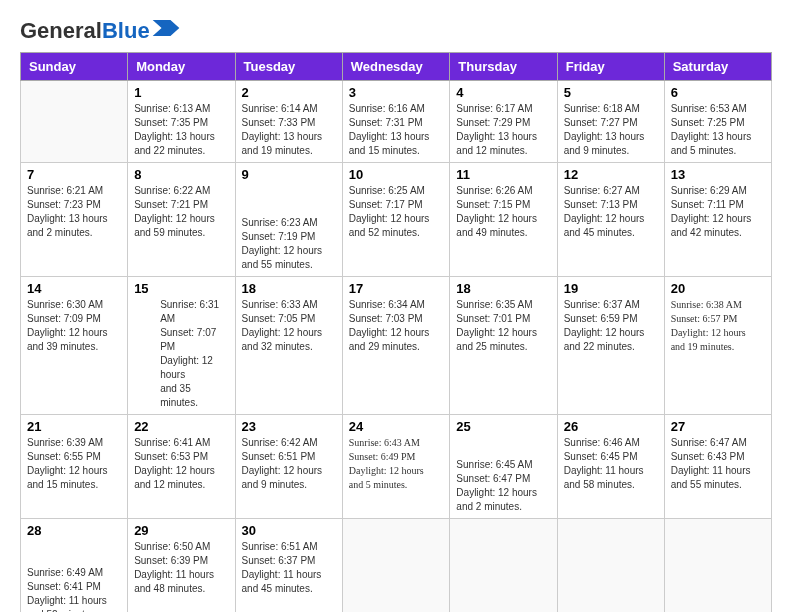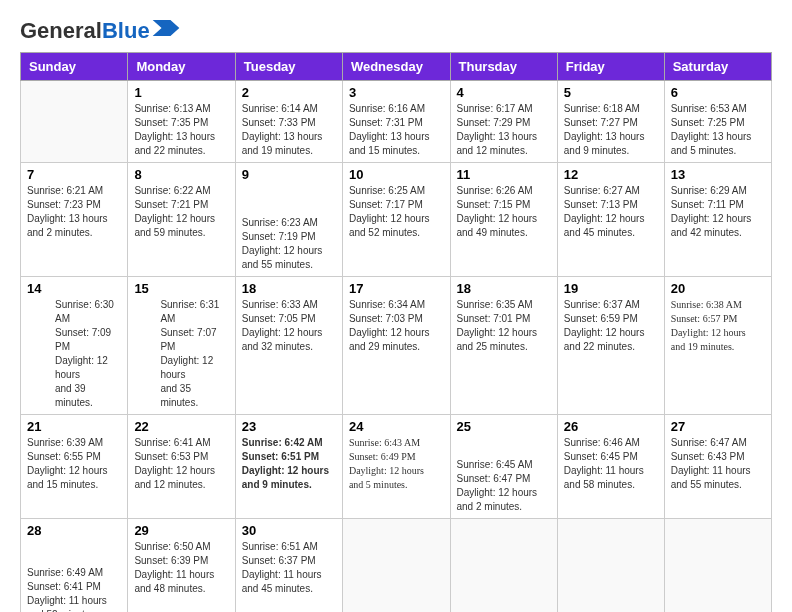--- a/index.html
+++ b/index.html
@@ -209,21 +209,21 @@
           <span class="day-number">13</span>
           <div class="day-info" style="white-space: pre-line;">Sunrise: 6:29 AM
 Sunset: 7:11 PM
 Daylight: 12 hours
 and 42 minutes.</div>
         </td>
       </tr>
       <tr>
         <td>
           <span class="day-number">14</span>
-          <div class="day-info" style="white-space: pre-line; margin-left: 28px;">Sunrise: 6:30 AM
+          <div class="day-info" style="white-space: pre-line;">Sunrise: 6:30 AM
 Sunset: 7:09 PM
 Daylight: 12 hours
 and 39 minutes.</div>
         </td>
         <td>
           <span class="day-number">15</span>
           <div class="day-info" style="white-space: pre-line; margin-left: 26px;">Sunrise: 6:31 AM
 Sunset: 7:07 PM
 Daylight: 12 hours
 and 35 minutes.</div>
@@ -274,21 +274,21 @@
         </td>
         <td>
           <span class="day-number">22</span>
           <div class="day-info" style="white-space: pre-line;">Sunrise: 6:41 AM
 Sunset: 6:53 PM
 Daylight: 12 hours
 and 12 minutes.</div>
         </td>
         <td>
           <span class="day-number">23</span>
-          <div class="day-info" style="white-space: pre-line; font-weight: bold;">Sunrise: 6:42 AM
+          <div class="day-info" style="white-space: pre-line;">Sunrise: 6:42 AM
 Sunset: 6:51 PM
 Daylight: 12 hours
 and 9 minutes.</div>
         </td>
         <td>
           <span class="day-number">24</span>
           <div class="day-info" style="white-space: pre-line; font-family: Liberation Serif, serif;">Sunrise: 6:43 AM
 Sunset: 6:49 PM
 Daylight: 12 hours
 and 5 minutes.</div>

